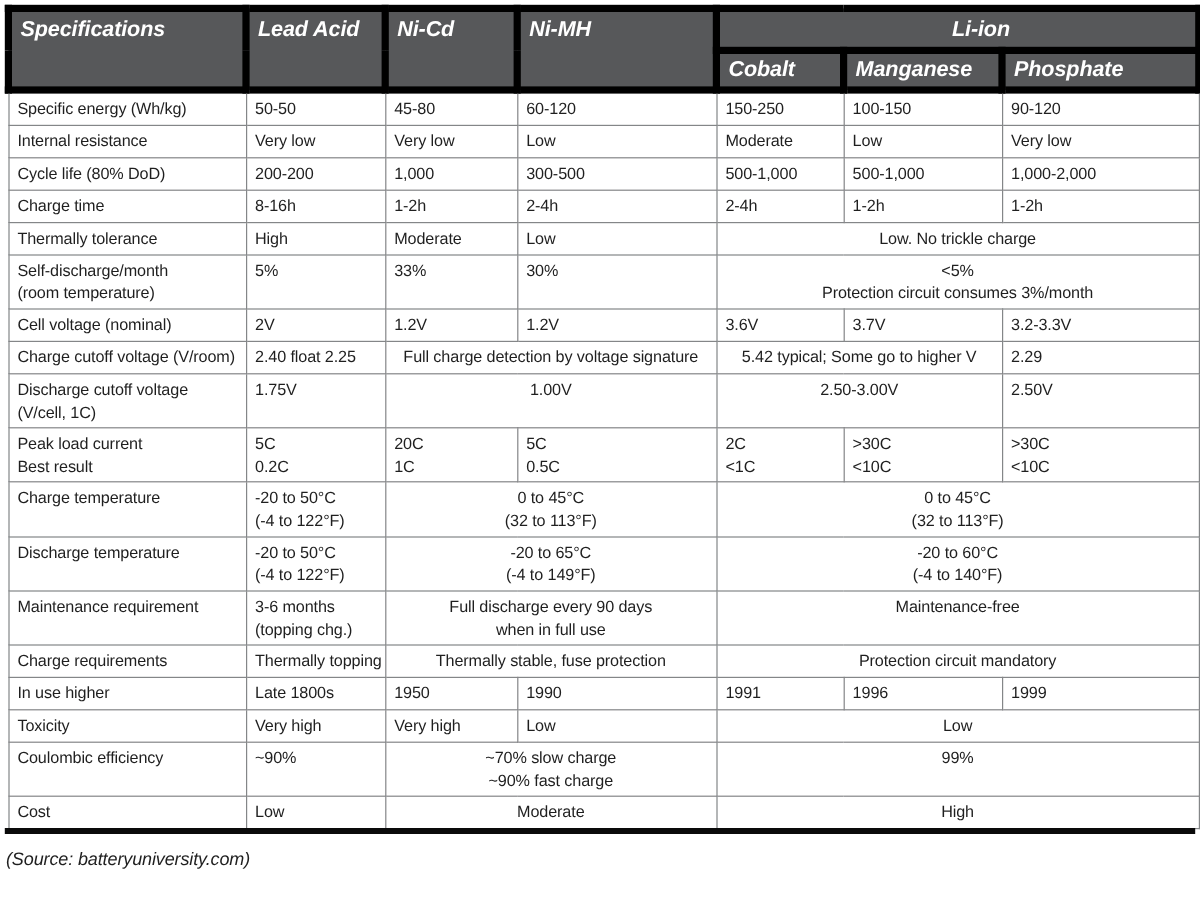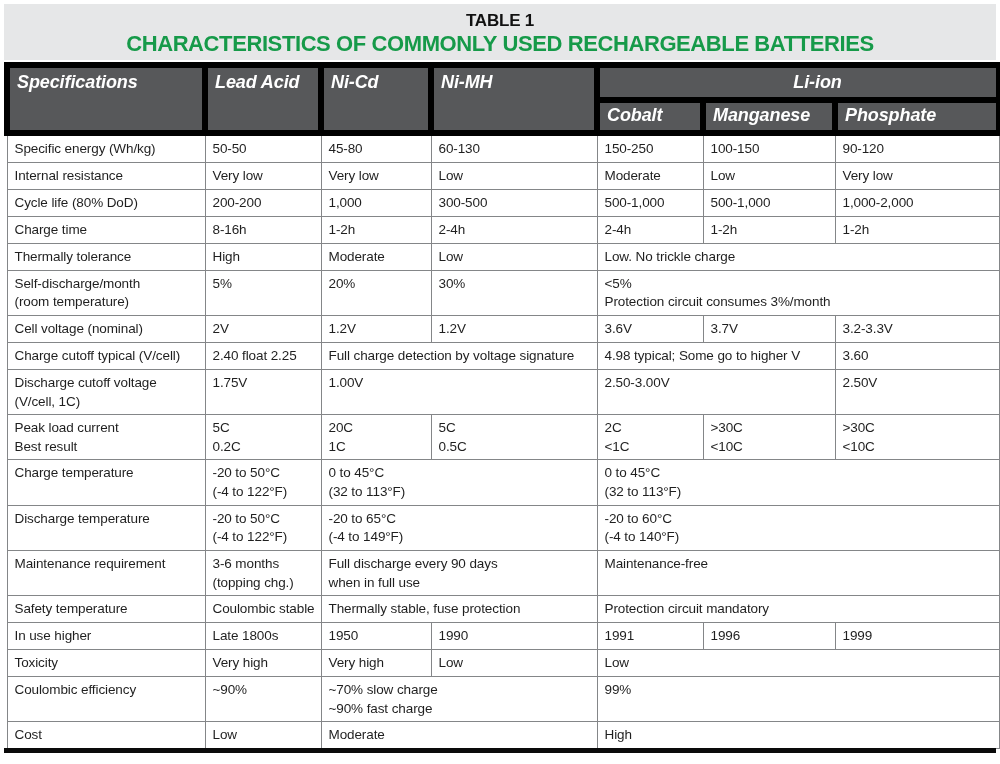--- a/index.html
+++ b/index.html
@@ -73,21 +73,21 @@
     line-height: 1.38;
     padding: 4px 7px 3px 7px;
     vertical-align: top;
     text-align: left;
     letter-spacing: -0.1px;
     color: #1f1f1f;
     overflow: hidden;
     white-space: nowrap;
   }
   tbody tr { height: 27px; }
-  tbody td.center { text-align: left; }
+  tbody td.center { text-align: center; }
 
   .bottom-bar {
     width: 992px;
     height: 5px;
     background: #0a0a0a;
     margin-top: -1px;
     position: relative;
   }
 
   .source-note {
@@ -97,24 +97,20 @@
     margin: 13px 0 0 1px;
     letter-spacing: -0.1px;
   }
 </style>
 </head>
 <body>
 
 <div class="page">
   <div class="table-wrap">
 
-    <div class="title-band">
-      <div class="table-number">TABLE 1</div>
-      <div class="page-title">CHARACTERISTICS OF COMMONLY USED RECHARGEABLE BATTERIES</div>
-    </div>
 
     <table>
       <colgroup>
         <col class="c-spec">
           <col class="c-lead">
           <col class="c-nicd">
           <col class="c-nimh">
         <col class="c-cobalt">
           <col class="c-mang">
           <col class="c-phos">
@@ -131,21 +127,21 @@
           <th>Cobalt</th>
           <th>Manganese</th>
           <th>Phosphate</th>
         </tr>
       </thead>
       <tbody>
           <tr>
             <td>Specific energy (Wh/kg)</td>
             <td>50-50</td>
             <td>45-80</td>
-            <td>60-130</td>
+            <td>60-120</td>
             <td>150-250</td>
             <td>100-150</td>
             <td>90-120</td>
           </tr>
           <tr>
             <td>Internal resistance</td>
             <td>Very low</td>
             <td>Very low</td>
             <td>Low</td>
             <td>Moderate</td>
@@ -173,39 +169,39 @@
           <tr>
             <td>Thermally tolerance</td>
             <td>High</td>
             <td>Moderate</td>
             <td>Low</td>
             <td colspan="3" class="center">Low. No trickle charge</td>
           </tr>
           <tr>
             <td>Self-discharge/month<br>(room temperature)</td>
             <td>5%</td>
-            <td>20%</td>
+            <td>33%</td>
             <td>30%</td>
             <td colspan="3" class="center">&lt;5%<br>Protection circuit consumes 3%/month</td>
           </tr>
           <tr>
             <td>Cell voltage (nominal)</td>
             <td>2V</td>
             <td>1.2V</td>
             <td>1.2V</td>
             <td>3.6V</td>
             <td>3.7V</td>
             <td>3.2-3.3V</td>
           </tr>
           <tr>
-            <td>Charge cutoff typical (V/cell)</td>
+            <td>Charge cutoff voltage (V/room)</td>
             <td>2.40 float 2.25</td>
             <td colspan="2" class="center">Full charge detection by voltage signature</td>
-            <td colspan="2" class="center">4.98 typical; Some go to higher V</td>
-            <td>3.60</td>
+            <td colspan="2" class="center">5.42 typical; Some go to higher V</td>
+            <td>2.29</td>
           </tr>
           <tr>
             <td>Discharge cutoff voltage<br>(V/cell, 1C)</td>
             <td>1.75V</td>
             <td colspan="2" class="center">1.00V</td>
             <td colspan="2" class="center">2.50-3.00V</td>
             <td>2.50V</td>
           </tr>
           <tr>
             <td>Peak load current<br>Best result</td>
@@ -228,22 +224,22 @@
             <td colspan="2" class="center">-20 to 65°C<br>(-4 to 149°F)</td>
             <td colspan="3" class="center">-20 to 60°C<br>(-4 to 140°F)</td>
           </tr>
           <tr>
             <td>Maintenance requirement</td>
             <td>3-6 months<br>(topping chg.)</td>
             <td colspan="2" class="center">Full discharge every 90 days<br>when in full use</td>
             <td colspan="3" class="center">Maintenance-free</td>
           </tr>
           <tr>
-            <td>Safety temperature</td>
-            <td>Coulombic stable</td>
+            <td>Charge requirements</td>
+            <td>Thermally topping</td>
             <td colspan="2" class="center">Thermally stable, fuse protection</td>
             <td colspan="3" class="center">Protection circuit mandatory</td>
           </tr>
           <tr>
             <td>In use higher</td>
             <td>Late 1800s</td>
             <td>1950</td>
             <td>1990</td>
             <td>1991</td>
             <td>1996</td>
@@ -267,13 +263,14 @@
             <td>Low</td>
             <td colspan="2" class="center">Moderate</td>
             <td colspan="3" class="center">High</td>
           </tr>
         </tbody>
     </table>
 
     <div class="bottom-bar"></div>
   </div>
 
+  <div class="source-note">(Source: batteryuniversity.com)</div>
 </div>
 
 </body></html>

